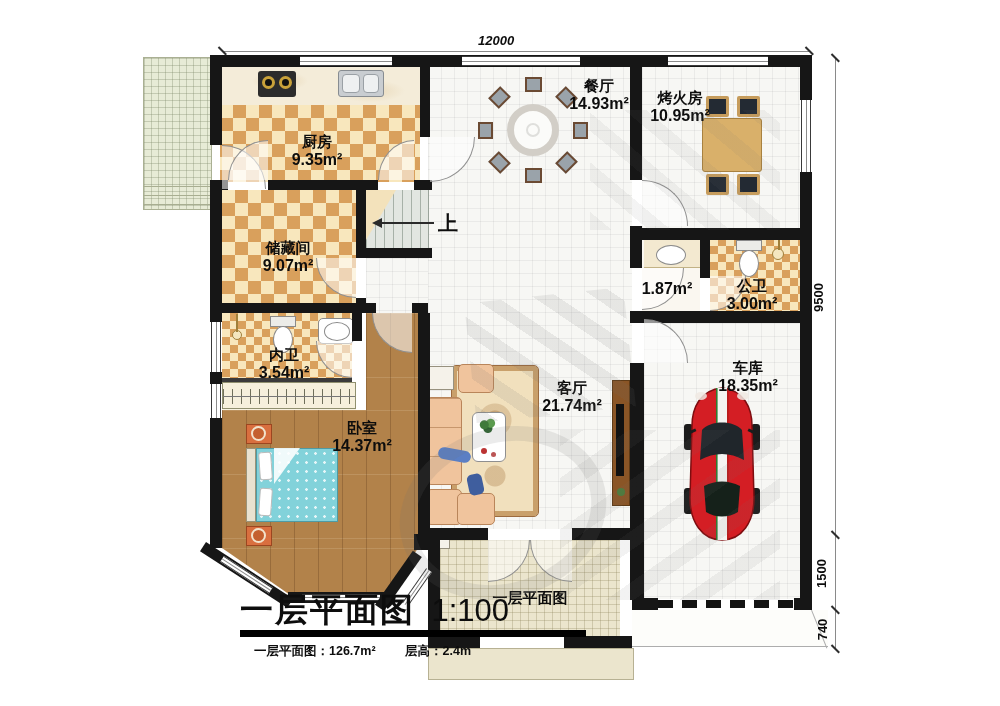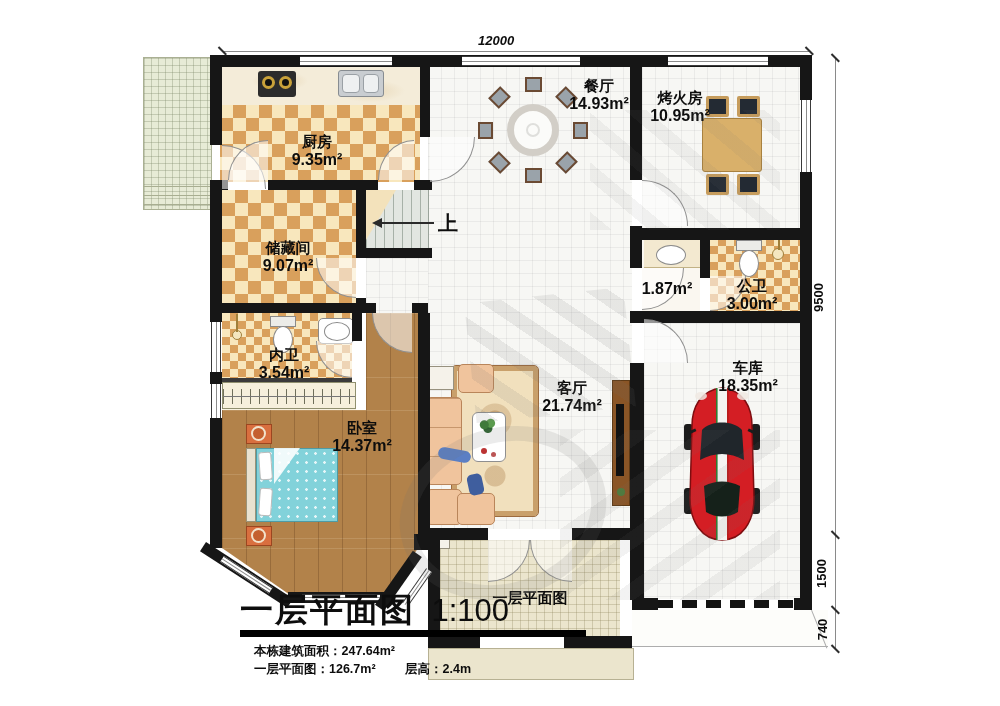--- a/index.html
+++ b/index.html
@@ -291,23 +291,20 @@
   <div class="dim-text" style="left:807px;top:566px;transform:rotate(-90deg);">1500</div>
   <div class="dim-text" style="left:812px;top:622px;transform:rotate(-90deg);">740</div>
 
   <div class="abs" style="left:240px;top:588px;white-space:nowrap;">
     <span style="font-size:33px;font-weight:bold;letter-spacing:2px;">一层平面图</span>
     <span style="font-size:31px;font-weight:400;margin-left:12px;">1:100</span>
   </div>
   <div class="abs" style="left:240px;top:630px;width:346px;height:7px;background:#000;"></div>
   <div class="abs" style="left:254px;top:642px;">
     <div class="stats-row">
-      <span>本栋建筑面积：</span><span>247.64m²</span>
-    </div>
-    <div class="stats-row">
       <span>一层平面图：</span><span>126.7m²</span>
       <span style="margin-left:26px;">层高：</span><span>2.4m</span>
     </div>
   </div>
 
   <div class="wm" style="left:398px;top:428px;width:180px;height:140px;border:15px solid rgba(110,110,110,.14);border-radius:50%;transform:rotate(-18deg);"></div>
   <div class="wm" style="left:470px;top:295px;width:160px;height:120px;background:repeating-linear-gradient(40deg,rgba(110,110,110,.12) 0 14px,transparent 14px 34px);transform:rotate(-6deg);"></div>
   <div class="wm" style="left:560px;top:430px;width:220px;height:170px;background:repeating-linear-gradient(-35deg,rgba(110,110,110,.09) 0 16px,transparent 16px 42px);"></div>
   <div class="wm" style="left:590px;top:110px;width:190px;height:120px;background:repeating-linear-gradient(40deg,rgba(110,110,110,.08) 0 14px,transparent 14px 38px);"></div>
 

